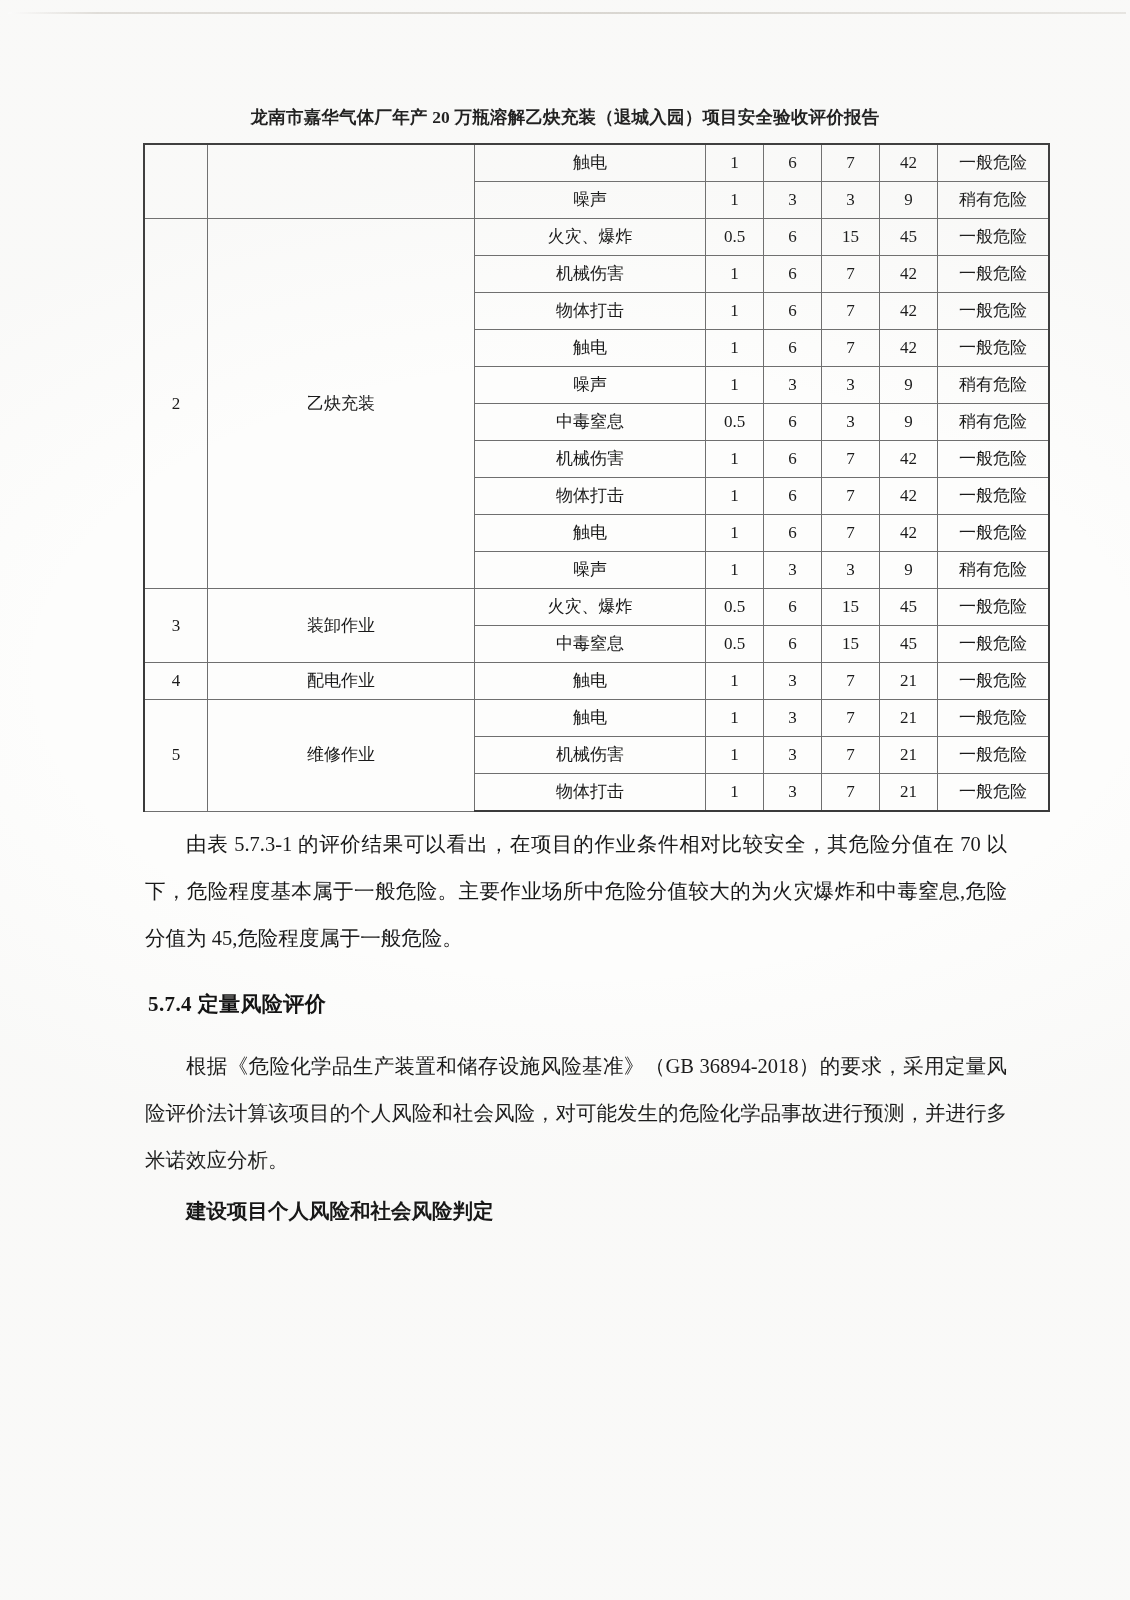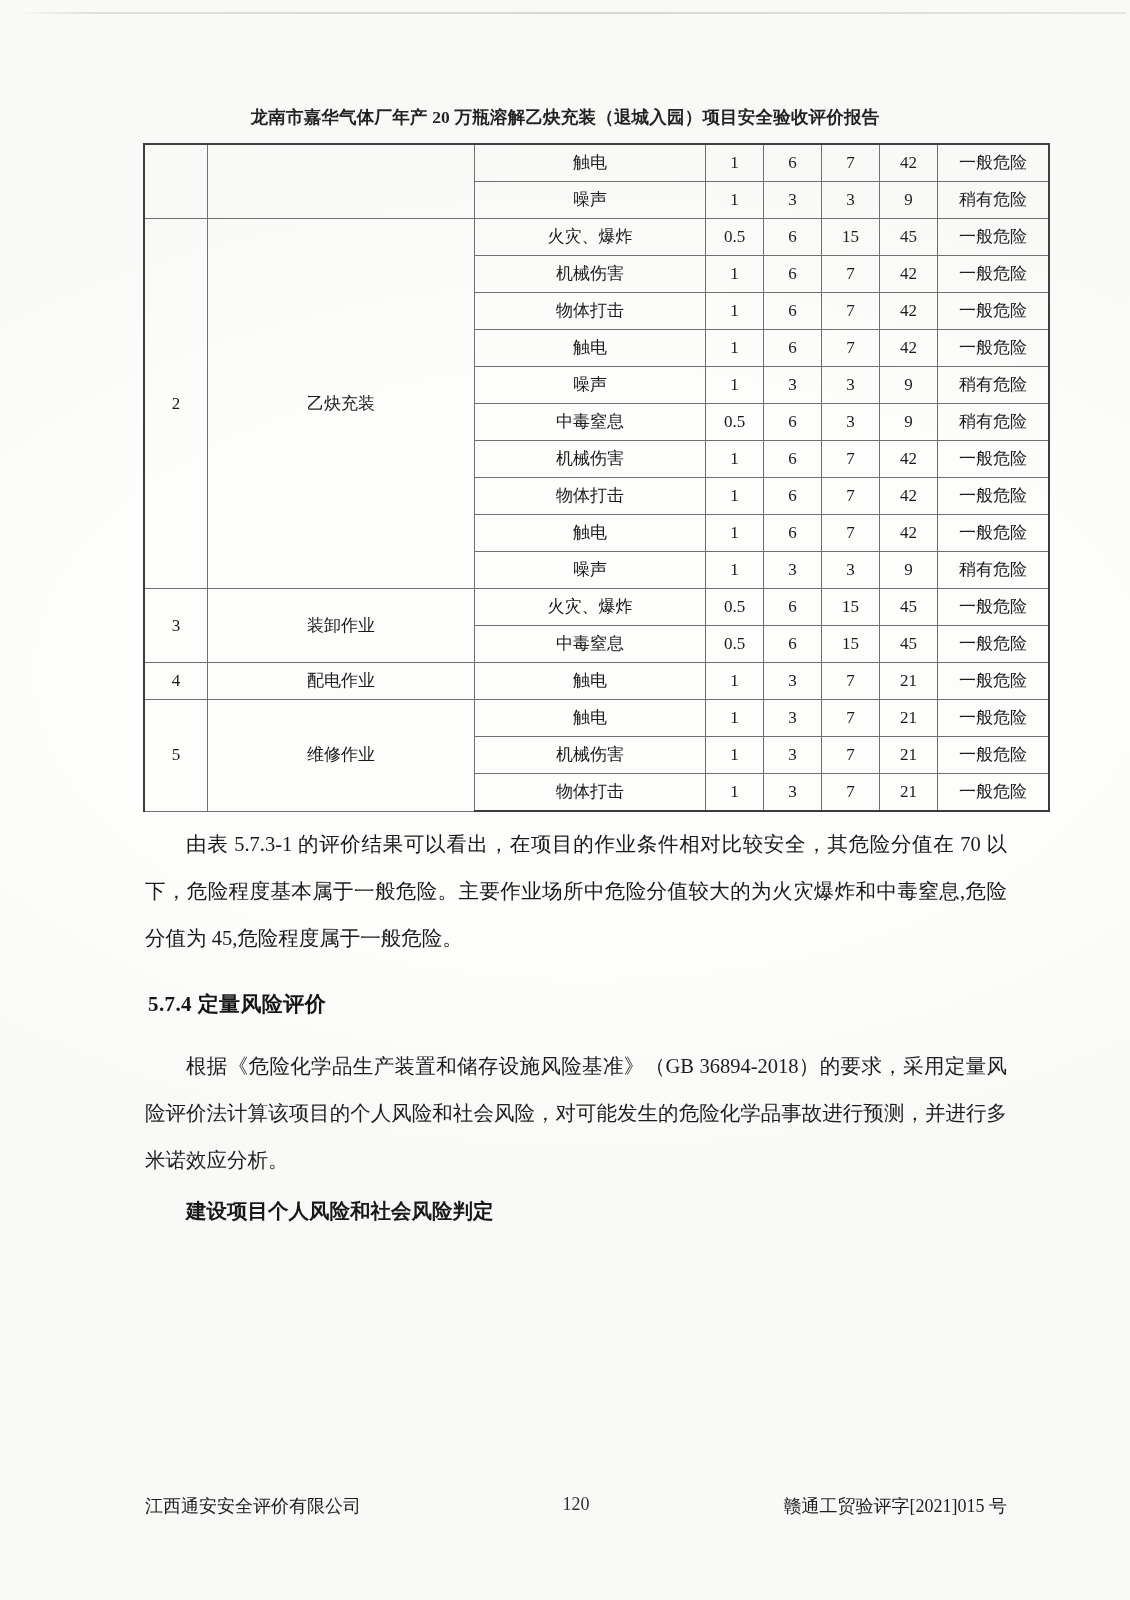--- a/index.html
+++ b/index.html
@@ -312,20 +312,15 @@
   </table>
 
   <p class="body-text para-1 indent">由表 5.7.3-1 的评价结果可以看出，在项目的作业条件相对比较安全，其危险分值在 70 以下，危险程度基本属于一般危险。主要作业场所中危险分值较大的为火灾爆炸和中毒窒息,危险分值为 45,危险程度属于一般危险。</p>
 
   <h2 class="section-heading">5.7.4 定量风险评价</h2>
 
   <p class="body-text para-2 indent">根据《危险化学品生产装置和储存设施风险基准》（GB 36894-2018）的要求，采用定量风险评价法计算该项目的个人风险和社会风险，对可能发生的危险化学品事故进行预测，并进行多米诺效应分析。</p>
 
   <h3 class="sub-heading">建设项目个人风险和社会风险判定</h3>
 
-  <div class="footer">
-    <span class="footer-left">江西通安安全评价有限公司</span>
-    <span class="footer-center">120</span>
-    <span class="footer-right">赣通工贸验评字[2021]015 号</span>
-  </div>
 
   <div class="scan-tint"></div>
 </div>
 
 </body></html>

